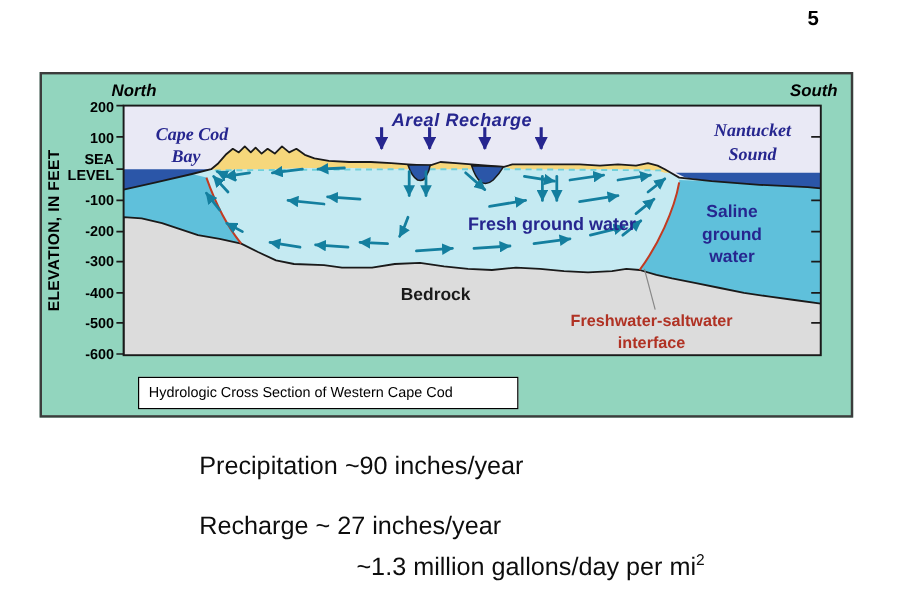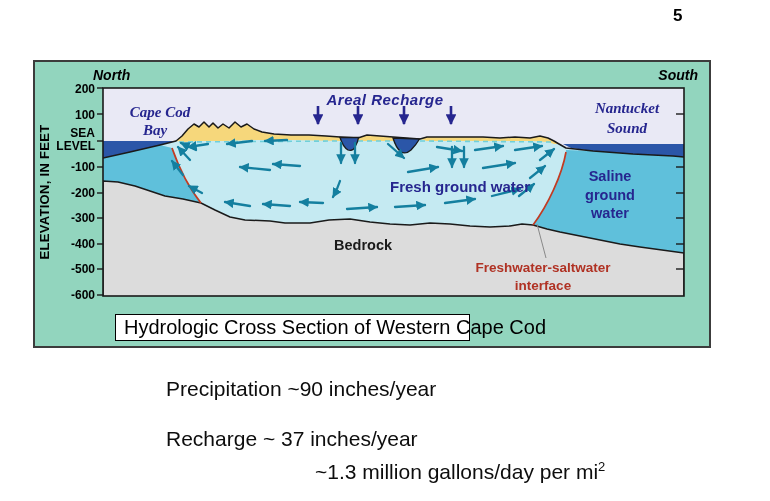--- a/index.html
+++ b/index.html
@@ -2,27 +2,27 @@
 <html><head>
 <meta charset="utf-8">
 <style>
   html,body{margin:0;padding:0;background:#ffffff;}
   #page{position:relative;width:770px;height:501px;background:#ffffff;overflow:hidden;
         font-family:"Liberation Sans",sans-serif;color:#111;}
   #page-number{position:absolute;left:673px;top:6px;font-size:17px;font-weight:bold;color:#000;}
   #panel{position:absolute;left:33px;top:60px;width:678px;height:288px;background:#92d5be;
          border:2px solid #3c3c3c;box-sizing:border-box;}
   #diagram-svg{position:absolute;left:0;top:0;}
-  #caption-box{position:absolute;left:80px;top:252px;width:355px;height:27px;background:#ffffff;
-         border:1.5px solid #000;box-sizing:border-box;font-size:20px;line-height:24px;
+  #caption-box{position:absolute;left:80px;top:252px;width:317px;height:27px;background:#ffffff;
+         border:1.5px solid #000;box-sizing:border-box;font-size:12px;line-height:24px;
          padding-left:8px;color:#000;white-space:nowrap;}
   .note{position:absolute;font-size:21px;color:#0d0d0d;white-space:nowrap;}
   #note-precip{left:166px;top:377px;}
   #note-recharge{left:166px;top:427px;}
-  #note-rate{left:315px;top:459px;}
+  #note-rate{left:297px;top:459px;}
   #note-rate sup{font-size:13px;}
   
   text{font-family:"Liberation Sans",sans-serif;}
   .tick-label{font-size:12px;font-weight:bold;fill:#000;}
   .axis-title{font-size:13px;font-weight:bold;fill:#000;letter-spacing:.3px;}
   .dir-label{font-size:14px;font-weight:bold;font-style:italic;fill:#000;}
   .sea-label{font-family:"Liberation Serif",serif;font-size:15px;font-weight:bold;font-style:italic;fill:#26268f;}
   .recharge-label{font-size:15px;font-weight:bold;font-style:italic;fill:#26268f;letter-spacing:.5px;}
   .fresh-label{font-size:15px;font-weight:bold;fill:#26268f;}
   .saline-label{font-size:14.5px;font-weight:bold;fill:#26268f;}
@@ -184,16 +184,16 @@
       <text class="saline-label" x="577" y="158" text-anchor="middle">water</text>
       <text class="bedrock-label" x="330" y="190" text-anchor="middle">Bedrock</text>
       <text class="interface-label" x="510" y="212" text-anchor="middle">Freshwater-saltwater</text>
       <text class="interface-label" x="510" y="230" text-anchor="middle">interface</text>
     </svg>
 
     <div id="caption-box">Hydrologic Cross Section of Western Cape Cod</div>
   </div>
 
   <div class="note" id="note-precip">Precipitation ~90 inches/year</div>
-  <div class="note" id="note-recharge">Recharge ~ 37 inches/year</div>
+  <div class="note" id="note-recharge">Recharge ~ 27 inches/year</div>
   <div class="note" id="note-rate"><span>~1.3 million gallons/day per mi</span><sup>2</sup></div>
 
 </div>
 
 </body></html>

